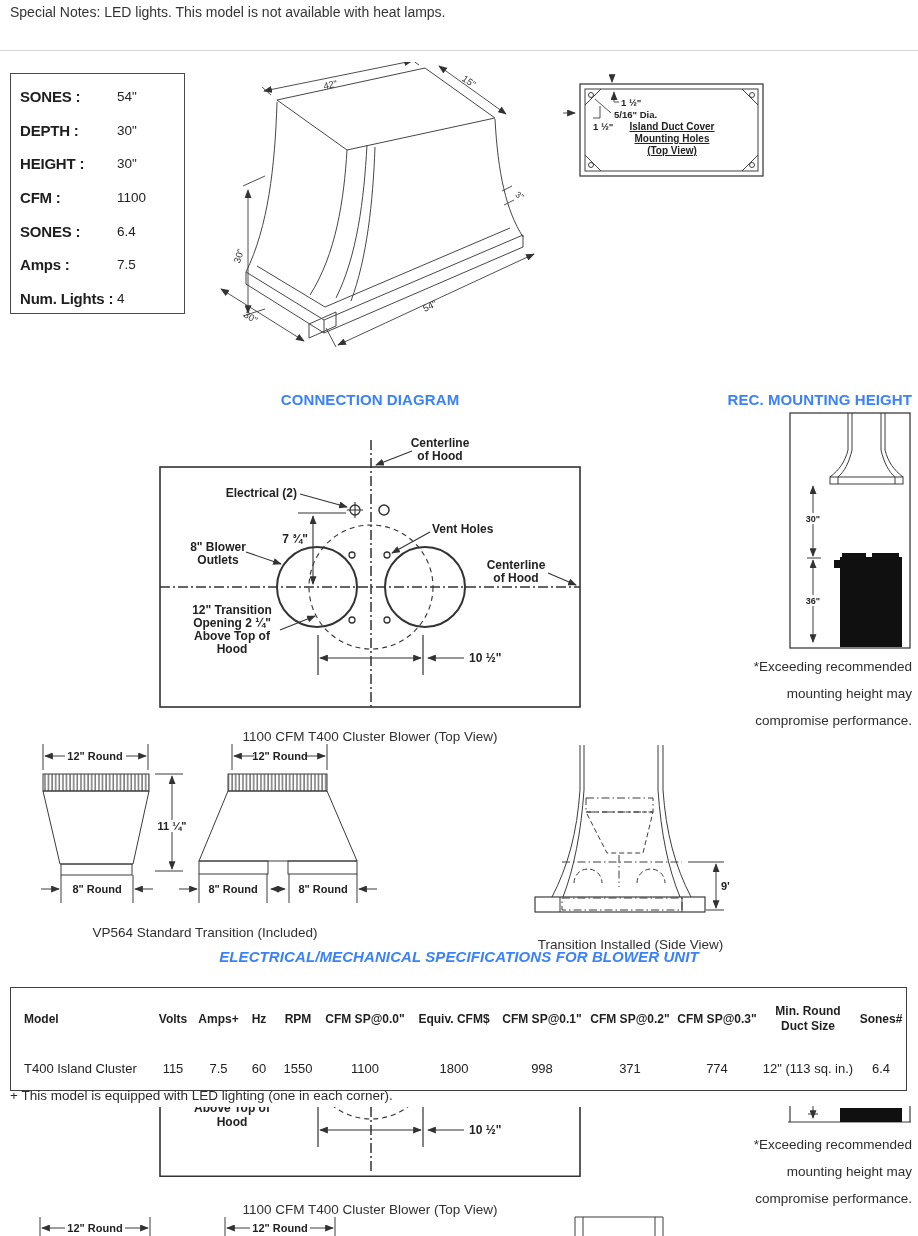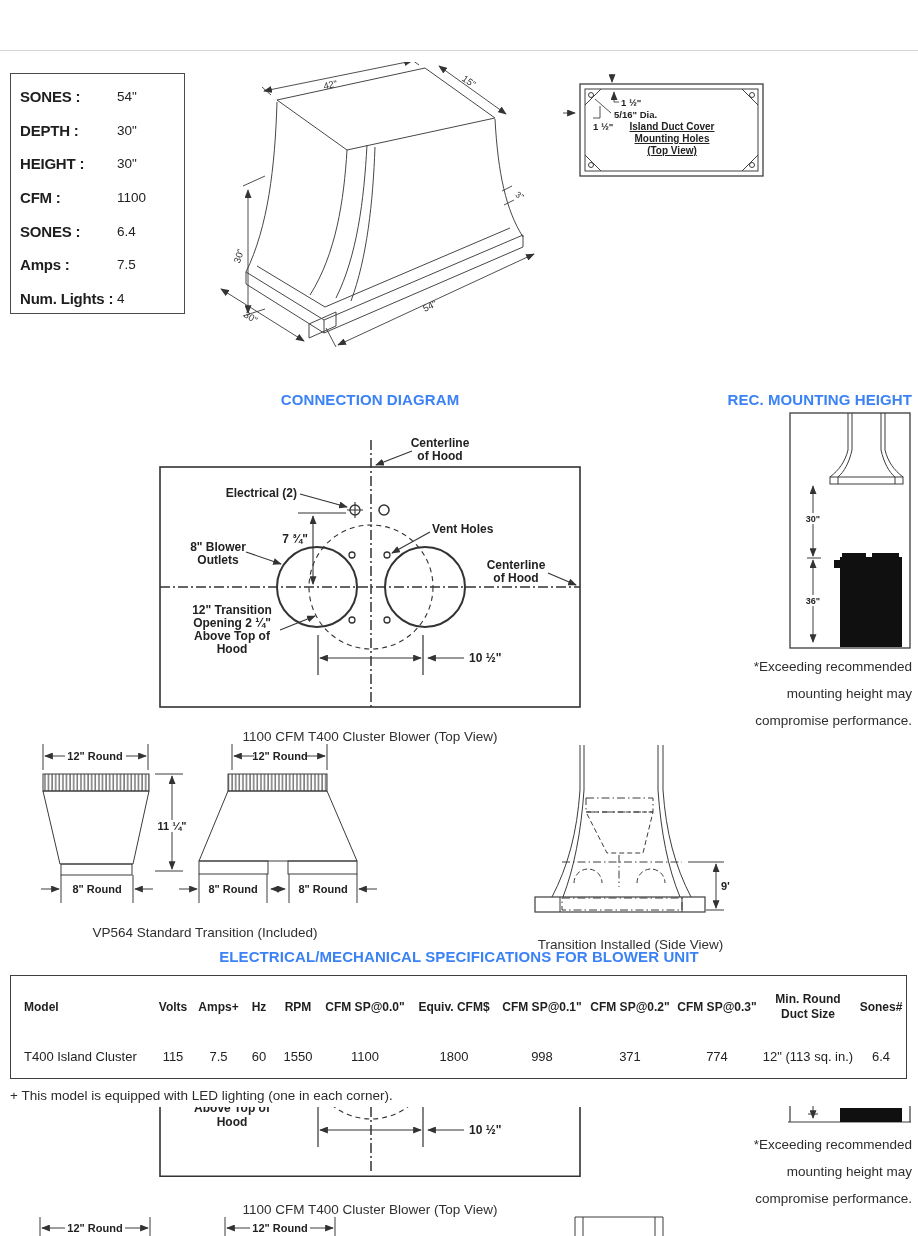--- a/index.html
+++ b/index.html
@@ -14,21 +14,21 @@
   .spec-row{height:33.6px;display:flex;align-items:center;padding-left:9px;}
   .spec-label{font-weight:bold;font-size:15px;color:#1e1e1e;width:97px;letter-spacing:-.2px;}
   .spec-value{font-size:13.5px;color:#222;}
   svg{display:block;}
   svg text{font-family:"Liberation Sans",sans-serif;font-size:12px;font-weight:600;fill:#222;}
   svg text.dim9{font-size:9.5px;font-weight:400;fill:#333;}
   svg text.t9b{font-size:9px;font-weight:bold;}
   svg text.t11{font-size:11px;}
   svg text.t95{font-size:9.5px;}
   svg text.duct-lbl{font-size:10px;font-weight:bold;text-decoration:underline;}
-  .tbl-wrap{border:1px solid #3f3f3f;box-sizing:border-box;background:#fff;}
+  .tbl-wrap{border:1px solid #3f3f3f;box-sizing:border-box;background:#fff;margin-top:12px;}
   table.spec{border-collapse:collapse;width:100%;table-layout:fixed;}
   table.spec th{font-size:12px;font-weight:bold;color:#1f1f1f;text-align:center;vertical-align:middle;height:58px;padding:2px 1px 0 1px;}
   table.spec td{font-size:13px;color:#222;text-align:center;vertical-align:middle;height:40px;padding:0 1px;}
   table.spec th.model,table.spec td.model{text-align:left;padding-left:13px;}
   .wrapcell{width:68px;margin:0 auto;line-height:1.25;}
   .footnote{font-size:13.5px;color:#2c2c2c;}
 </style>
 </head>
 <body>
 
@@ -39,20 +39,21 @@
       <marker id="ah" viewBox="0 0 10 8" refX="9" refY="4" markerWidth="9" markerHeight="7" orient="auto-start-reverse" markerUnits="userSpaceOnUse">
         <path d="M0,0L10,4L0,8Z" fill="#333"></path>
       </marker>
       <pattern id="corr" width="3.6" height="18" patternUnits="userSpaceOnUse">
         <rect width="3.6" height="18" fill="#fff"></rect>
         <rect x="1.3" width="1.2" height="18" fill="#555"></rect>
       </pattern>
     </defs>
   </svg>
 
+  <div class="abs" style="left:10px;top:4px;font-size:14px;color:#343434;">Special Notes: LED lights. This model is not available with heat lamps.</div>
   <div class="abs divider" style="left:0;top:50px;width:918px;"></div>
 
   <div class="abs spec-box" style="left:10px;top:73px;width:175px;height:241px;">
     <div class="spec-row">
       <span class="spec-label">SONES :</span>
       <span class="spec-value">54"</span>
       </div>
     <div class="spec-row">
       <span class="spec-label">DEPTH :</span>
       <span class="spec-value">30"</span>
@@ -260,21 +261,21 @@
       <path d="M44,145 A14,14 0 0 1 72,145 M107,145 A14,14 0 0 1 135,145" stroke-dasharray="5 3"></path>
       <path d="M89,117 V149" stroke-dasharray="8 3 1.5 3"></path>
       <rect x="32" y="160" width="120" height="12" stroke-dasharray="8 3 1.5 3"></rect>
       <path d="M158,124 H194 M176,172 H194"></path>
       <line x1="186" y1="126" x2="186" y2="170" marker-start="url(#ah)" marker-end="url(#ah)"></line>
     </g>
     <text class="t11" x="191" y="152">9"</text>
   </svg>
   <div class="abs caption" style="left:528px;top:921px;width:205px;">Transition Installed (Side View)</div>
 
-  <div class="abs h-title" style="left:0;top:948px;width:918px;text-align:center;">ELECTRICAL/MECHANICAL SPECIFICATIONS FOR BLOWER UNIT</div>
+  <div class="abs h-title" style="left:0;top:948px;width:918px;text-align:center;font-style:italic;">ELECTRICAL/MECHANICAL SPECIFICATIONS FOR BLOWER UNIT</div>
   <div class="abs tbl-wrap" style="left:10px;top:975px;width:897px;height:104px;">
     <table class="spec">
       <colgroup>
         <col style="width:140px">
           <col style="width:44px">
           <col style="width:47px">
           <col style="width:34px">
         <col style="width:44px">
           <col style="width:90px">
           <col style="width:88px">

